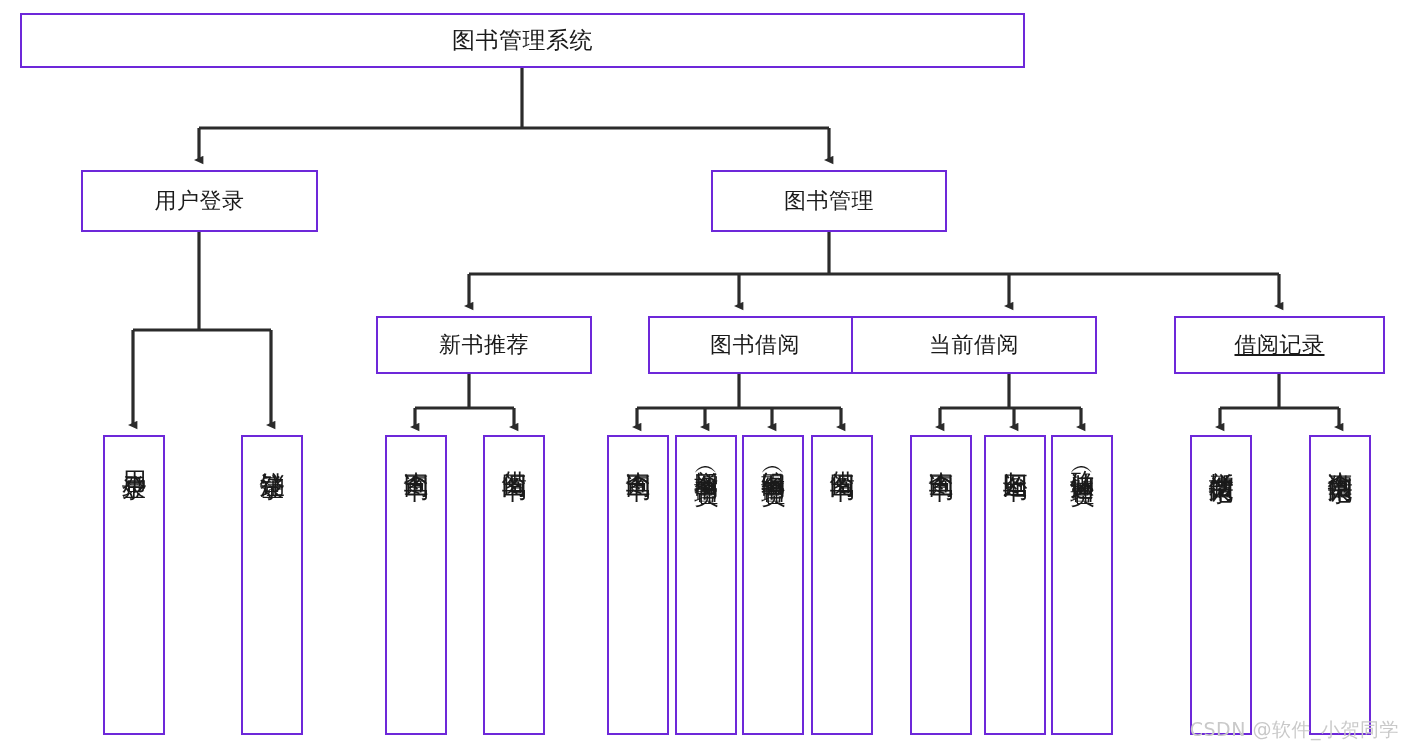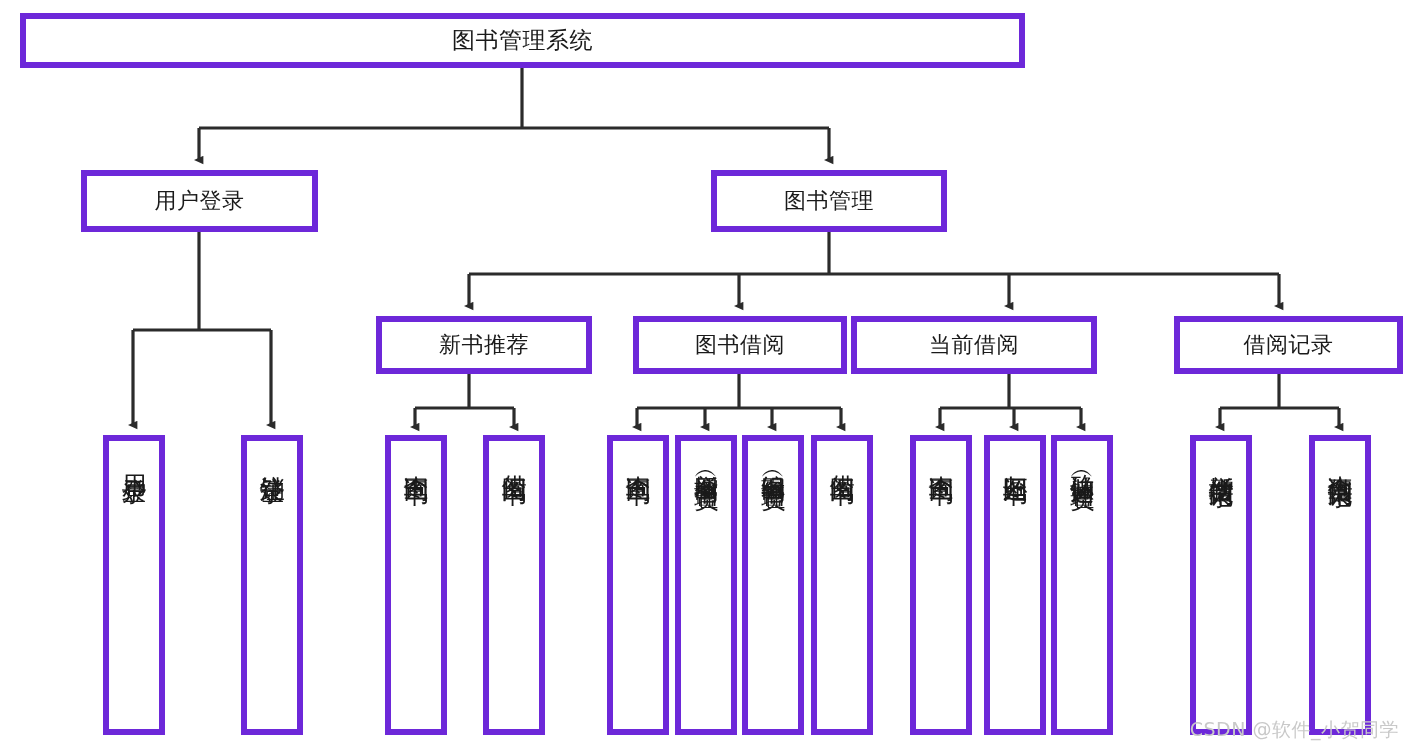--- a/index.html
+++ b/index.html
@@ -22,21 +22,21 @@
     left: 0;
     top: 0;
     width: 1405px;
     height: 747px;
     pointer-events: none;
   }
   .node {
     position: absolute;
     box-sizing: border-box;
     background: #ffffff;
-    border: 6px solid #6d28d9;
+    border: 2px solid #6d28d9;
     display: flex;
     align-items: center;
     justify-content: center;
     color: #1a1a1a;
     z-index: 2;
   }
   .node .lbl {
     display: block;
     line-height: 1.18;
   }
@@ -142,27 +142,27 @@
   <div class="node h" style="left:81px; top:170px; width:237px; height:62px;">
     <span class="lbl">用户登录</span>
   </div>
   <div class="node h" style="left:711px; top:170px; width:236px; height:62px;">
     <span class="lbl">图书管理</span>
   </div>
 
   <div class="node h" style="left:376px; top:316px; width:216px; height:58px;">
     <span class="lbl">新书推荐</span>
   </div>
-  <div class="node h" style="left:633px; top:316px; width:214px; height:58px;">
+  <div class="node h" style="left:648px; top:316px; width:214px; height:58px;">
     <span class="lbl">图书借阅</span>
   </div>
   <div class="node h" style="left:851px; top:316px; width:246px; height:58px;">
     <span class="lbl">当前借阅</span>
   </div>
-  <div class="node h" style="left:1174px; top:316px; width:229px; height:58px;">
+  <div class="node h" style="left:1174px; top:316px; width:211px; height:58px;text-decoration:underline;">
     <span class="lbl">借阅记录</span>
   </div>
 
   <div class="node v" style="left:103px; top:435px; width:62px; height:300px;">
     <span class="lbl">用户登录</span>
   </div>
   <div class="node v" style="left:241px; top:435px; width:62px; height:300px;">
     <span class="lbl">注销登录</span>
   </div>
 

